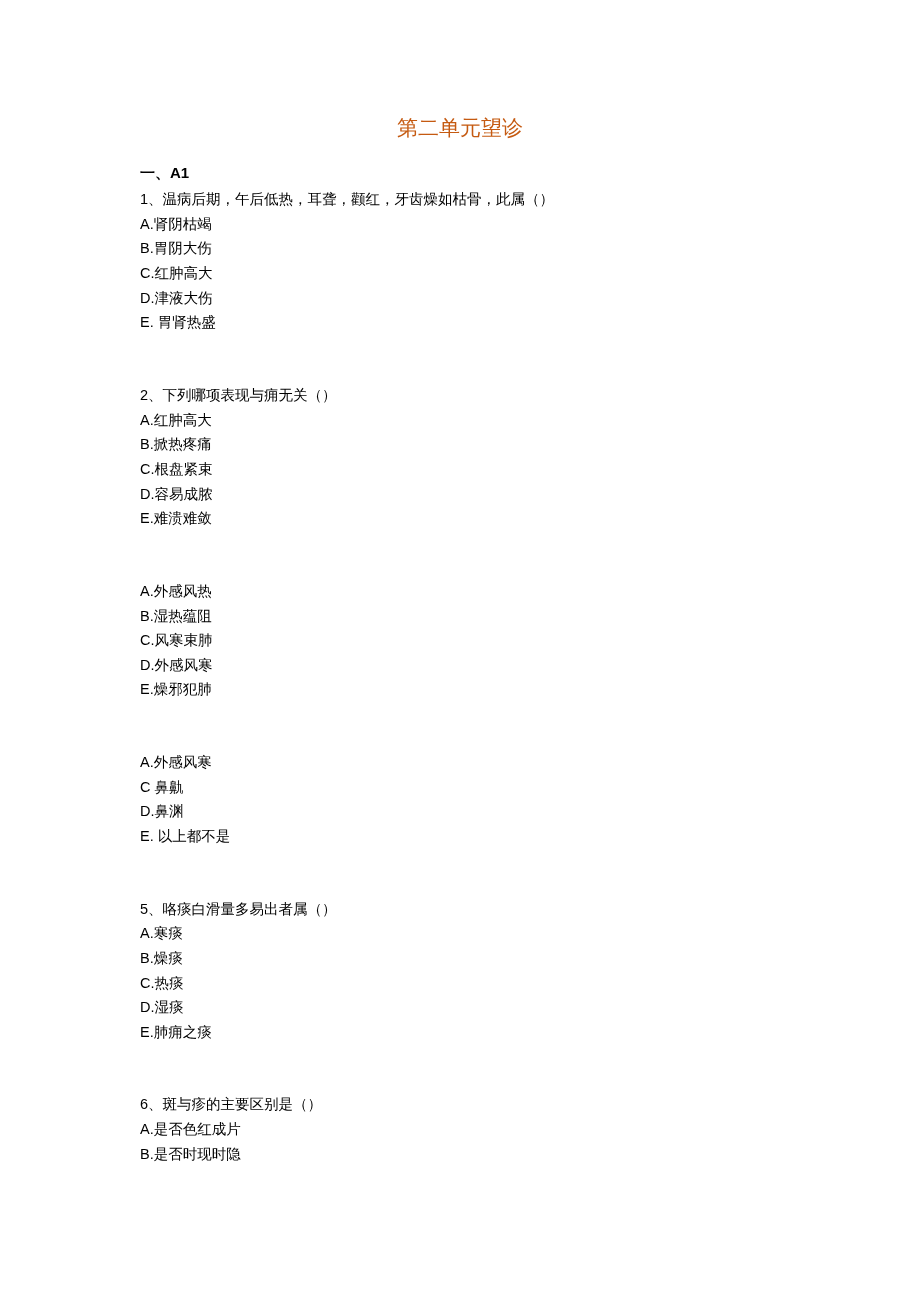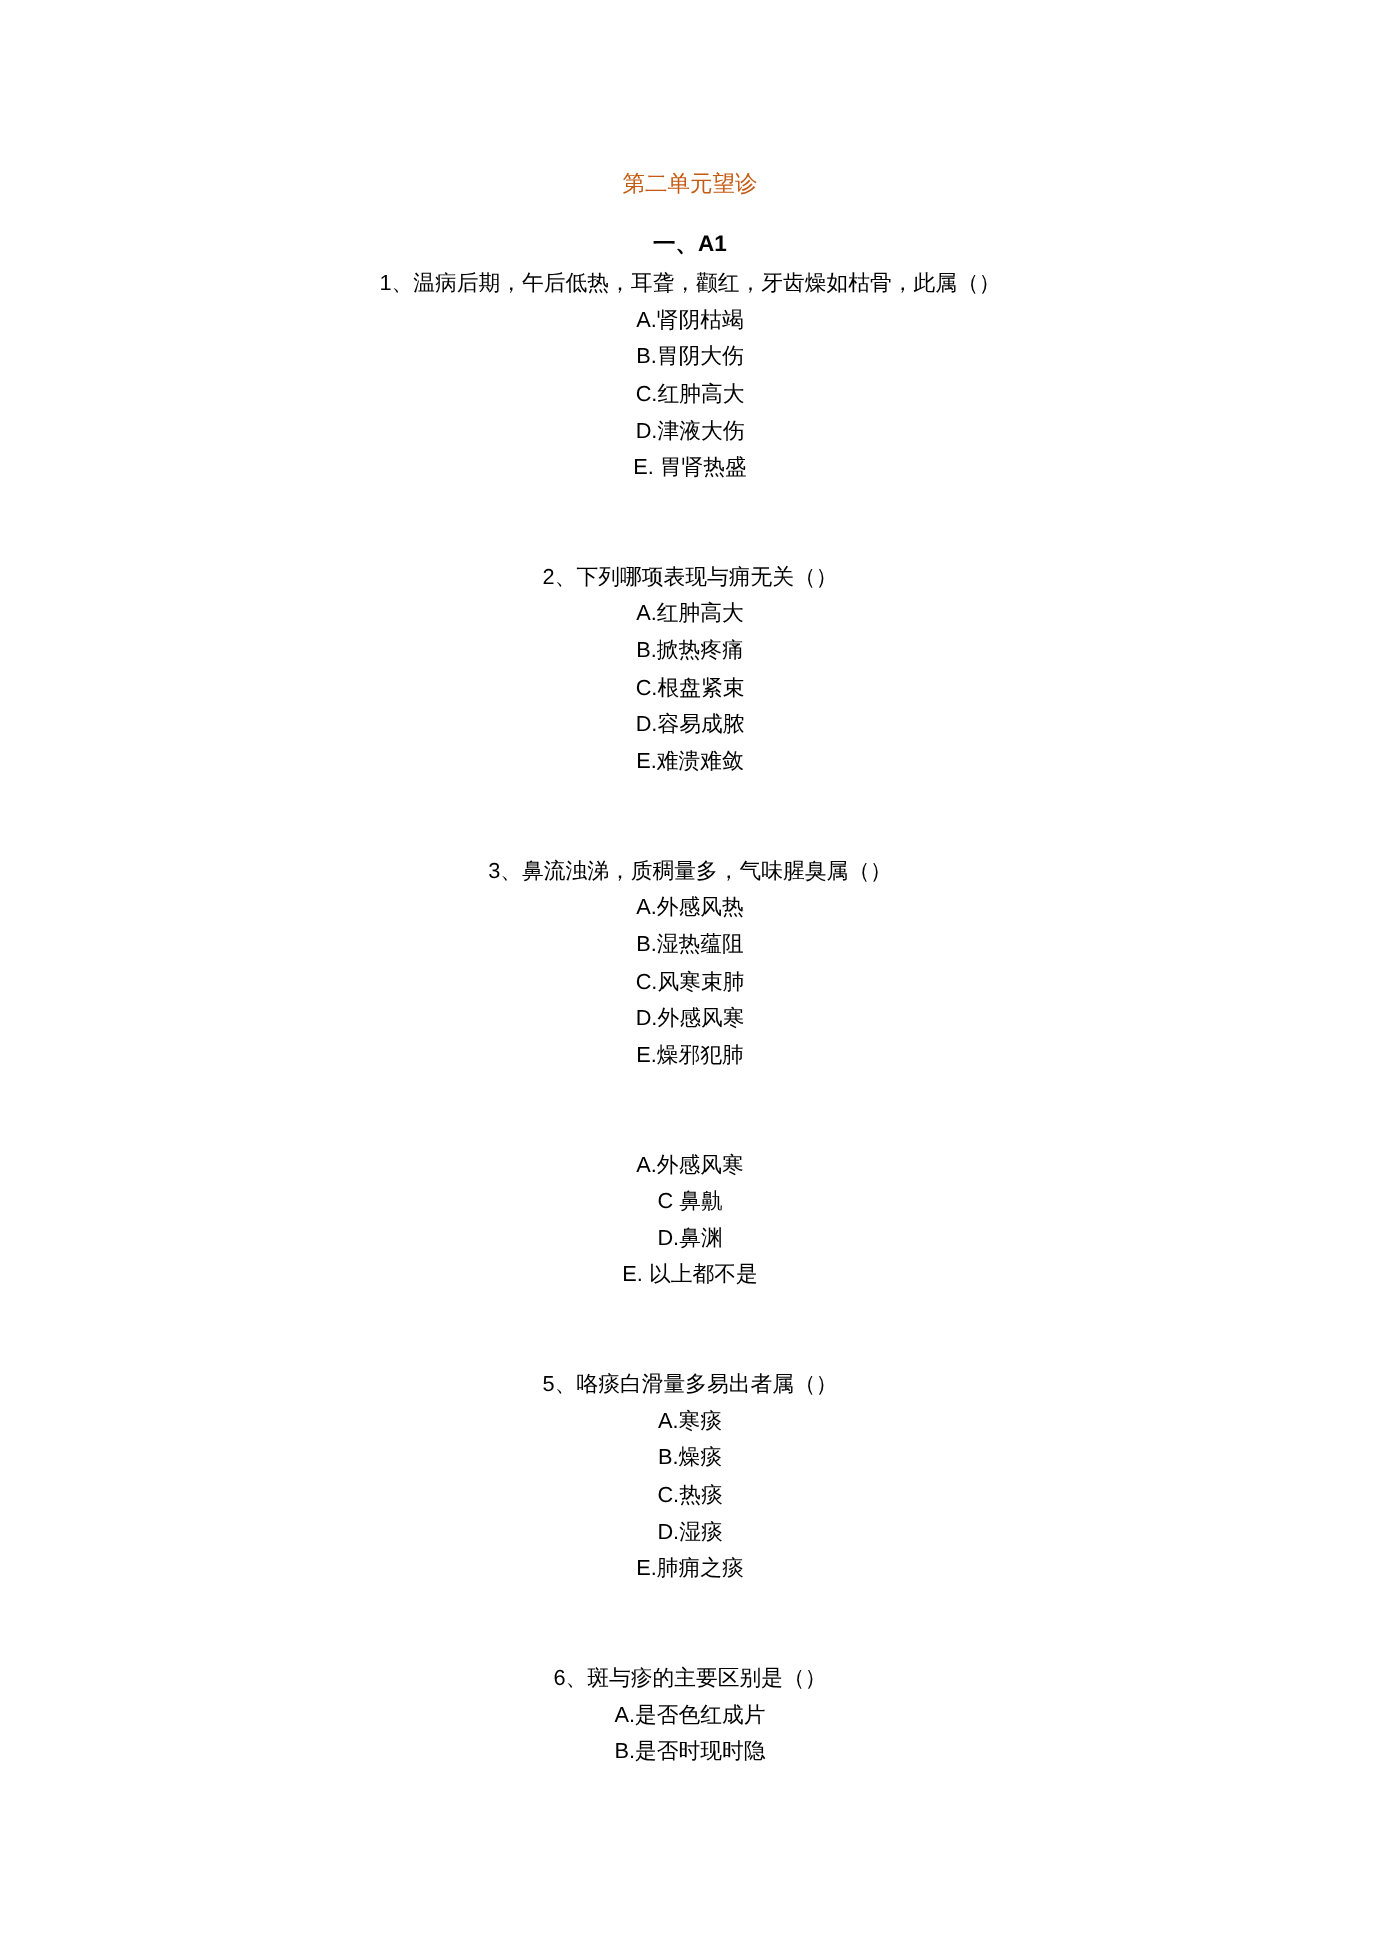--- a/index.html
+++ b/index.html
@@ -1,34 +1,33 @@
 <!DOCTYPE html>
 <html><head>
   <meta charset="utf-8">
   <style>
     * {
       margin: 0;
       padding: 0;
       box-sizing: border-box;
-      text-align: center;
     }
     body {
       width: 920px;
       height: 1301px;
       background: #ffffff;
       font-family: "Microsoft YaHei", "SimSun", Arial, sans-serif;
       padding: 110px 140px 60px 140px;
       color: #000000;
       font-size: 14.5px;
       line-height: 1.7;
     }
     .title {
       text-align: center;
       color: #c55a11;
-      font-size: 15px;
+      font-size: 21px;
       margin-bottom: 14px;
       font-weight: normal;
     }
     .section-header {
       font-size: 15px;
       font-weight: bold;
       margin-bottom: 2px;
     }
     .question-block {
       margin-bottom: 48px;
@@ -62,21 +61,20 @@
 <div class="question-block">
   <div class="question-text">2、下列哪项表现与痈无关（）</div>
   <span class="option">A.红肿高大</span>
   <span class="option">B.掀热疼痛</span>
   <span class="option">C.根盘紧束</span>
   <span class="option">D.容易成脓</span>
   <span class="option">E.难溃难敛</span>
 </div>
 
 <div class="question-block">
-  <div class="question-text">3、鼻流浊涕，质稠量多，气味腥臭属（）</div>
   <span class="option">A.外感风热</span>
   <span class="option">B.湿热蕴阻</span>
   <span class="option">C.风寒束肺</span>
   <span class="option">D.外感风寒</span>
   <span class="option">E.燥邪犯肺</span>
 </div>
 
 <div class="question-block">
   <span class="option">A.外感风寒</span>
   <span class="option">C 鼻鼽</span>

